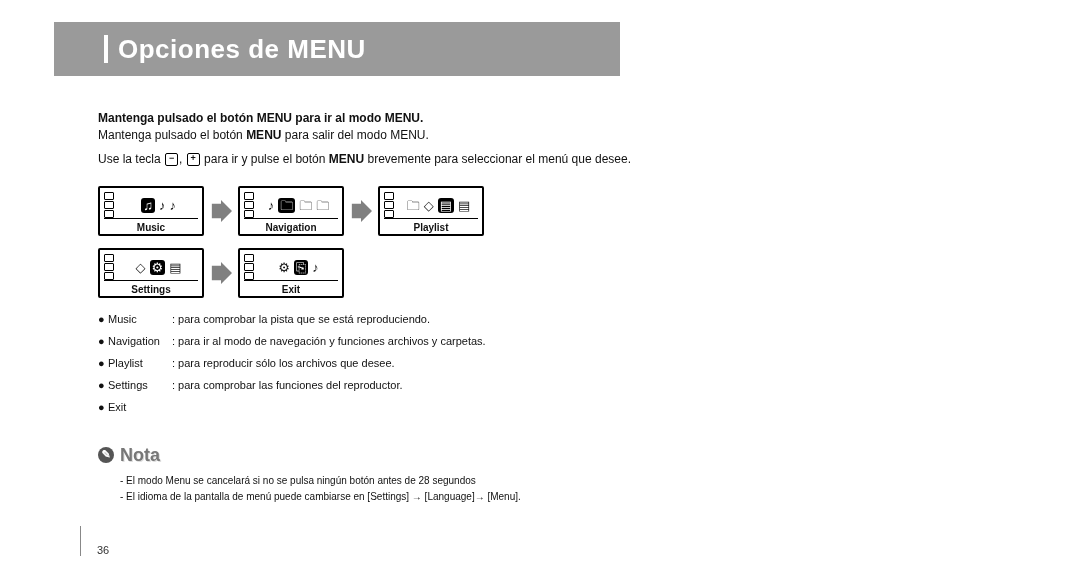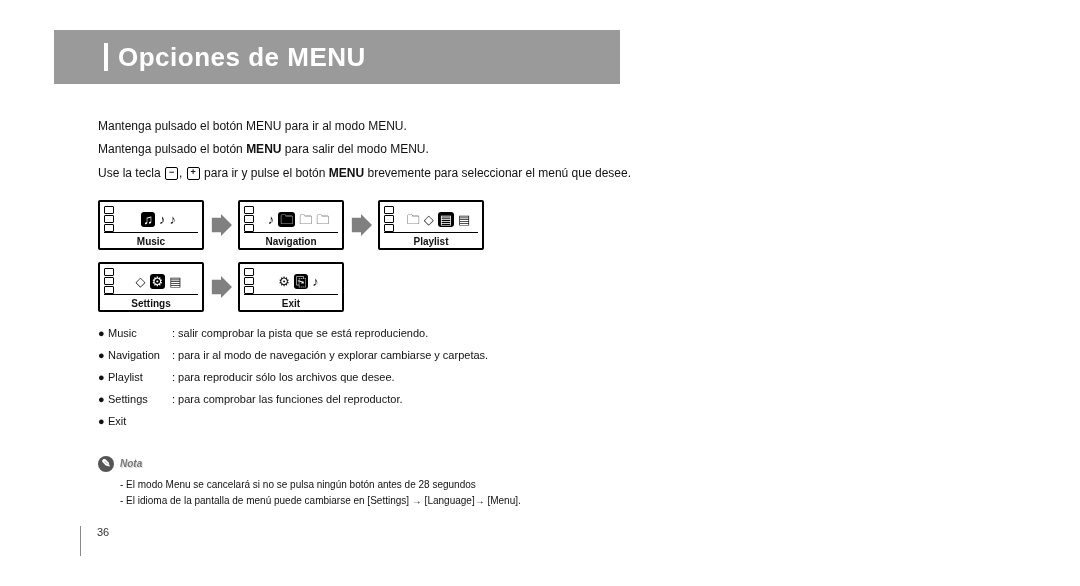--- a/index.html
+++ b/index.html
@@ -1,24 +1,24 @@
 <!DOCTYPE html>
 <html><head>
 <meta charset="utf-8">
 <style>
   html,body{margin:0;padding:0;background:#fff;font-family:Arial,Helvetica,sans-serif;color:#111}
   .page{width:1080px;height:586px;position:relative;box-sizing:border-box}
   
-  .title-wrap{padding-top:30px;padding-left:54px}
+  .title-wrap{padding-top:22px;padding-left:54px}
   .title-bar{height:54px;background:#9a9a9a;display:flex;align-items:center;padding-left:50px;width:516px}
   .title-divider{width:4px;height:28px;background:#fff;margin-right:10px}
   .title-text{font-size:26px;font-weight:700;color:#fff;letter-spacing:.5px}
   
   .content{padding:34px 0 0 98px;width:560px;font-size:12px;line-height:1.45;color:#111}
-  .lead{font-weight:400;margin-bottom:6px}
+  .lead{font-weight:700;}
   .para{margin-bottom:6px}
   .para b{font-weight:700}
   .minus,.plus{display:inline-block;vertical-align:middle;border:1px solid #000;border-radius:2px;font-size:9px;line-height:9px;text-align:center;width:11px;height:11px;margin:0 1px;font-weight:700}
   
   .tiles{margin:18px 0 14px 0;display:flex;align-items:center;gap:6px;flex-wrap:wrap}
   .tile{border:2px solid #000;border-radius:2px;width:106px;height:50px;box-sizing:border-box;display:flex;flex-direction:column;justify-content:space-between;padding:4px 4px 2px 4px;background:#fff}
   .tile-body{display:flex;align-items:center;gap:2px;height:26px}
   .sidecol{display:flex;flex-direction:column;gap:1px;margin-right:3px}
   .sidecol span{width:10px;height:8px;border:1px solid #000;border-radius:1px;box-sizing:border-box}
   .tile-icons{display:flex;gap:4px;align-items:center;flex:1;justify-content:center}
@@ -31,25 +31,25 @@
   
   .bullets{font-size:11px;margin-top:10px}
   .b-row{display:flex;margin-bottom:6px}
   .b-dot{width:10px}
   .b-key{width:64px}
   .b-val{flex:1}
   
   .nota-wrap{margin-top:26px}
   .nota-head{display:flex;align-items:center;gap:6px;margin-bottom:6px}
   .nota-icon{width:16px;height:16px;border-radius:50%;background:#555;color:#fff;font-size:11px;font-weight:700;display:flex;align-items:center;justify-content:center}
-  .nota-title{font-weight:700;font-size:10px;color:#777;text-shadow:1px 1px 0 #ddd;font-style:italic}
+  .nota-title{font-weight:700;font-size:18px;color:#777;text-shadow:1px 1px 0 #ddd;}
   .nota-list{font-size:10px;padding-left:22px}
   .nota-list div{margin-bottom:2px}
   
-  .pagenum-wrap{position:absolute;left:80px;bottom:30px;font-size:11px;color:#333;display:flex;align-items:flex-start;height:30px;padding-left:16px;border-left:1px solid #888}
+  .pagenum-wrap{position:absolute;left:80px;bottom:30px;font-size:11px;color:#333;display:flex;align-items:flex-end;height:30px;padding-left:16px;border-left:1px solid #888}
 </style>
 </head>
 <body>
 
 <div class="page">
 
   <div class="title-wrap">
     <div class="title-bar">
       <div class="title-divider"></div>
       <div class="title-text">Opciones de MENU</div>
@@ -175,26 +175,26 @@
           </div>
           <div class="tile-label">Exit</div>
         </div>
       </div>
     </div>
 
     <div class="bullets">
       <div class="b-row">
         <span class="b-dot">●</span>
         <span class="b-key">Music</span>
-        <span class="b-val">: salir comprobar la pista que se está reproduciendo.</span>
+        <span class="b-val">: para comprobar la pista que se está reproduciendo.</span>
       </div>
       <div class="b-row">
         <span class="b-dot">●</span>
         <span class="b-key">Navigation</span>
-        <span class="b-val">: para ir al modo de navegación y explorar cambiarse y carpetas.</span>
+        <span class="b-val">: para ir al modo de navegación y funciones archivos y carpetas.</span>
       </div>
       <div class="b-row">
         <span class="b-dot">●</span>
         <span class="b-key">Playlist</span>
         <span class="b-val">: para reproducir sólo los archivos que desee.</span>
       </div>
       <div class="b-row">
         <span class="b-dot">●</span>
         <span class="b-key">Settings</span>
         <span class="b-val">: para comprobar las funciones del reproductor.</span>

